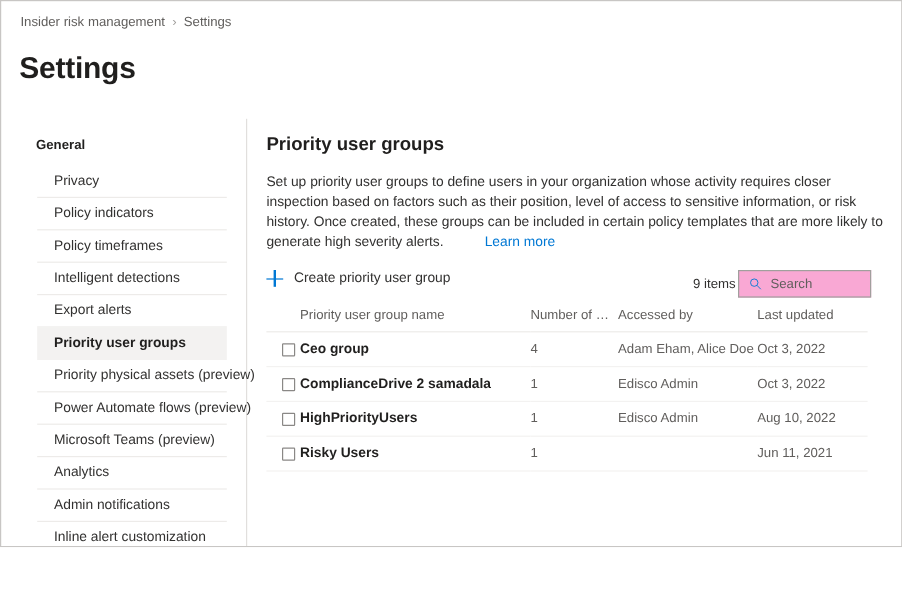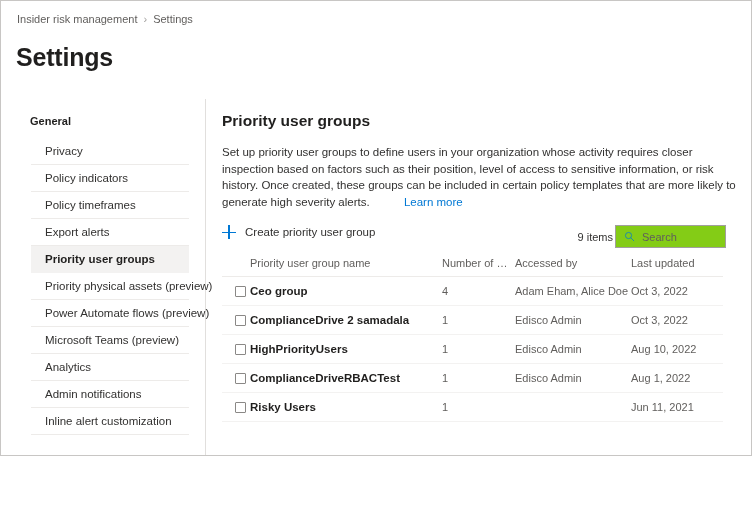--- a/index.html
+++ b/index.html
@@ -198,21 +198,21 @@
     white-space: nowrap;
   }
   .search-box {
     width: 111px;
     height: 23px;
     border: 1px solid #a19f9d;
     box-sizing: border-box;
     display: flex;
     align-items: center;
     padding-left: 8px;
-    background: #84cc16;
+    background: #f9a8d4;
     cursor: text;
   }
   .search-icon {
     width: 11px;
     height: 11px;
     margin-right: 7px;
     flex-shrink: 0;
     display: block;
   }
   .search-input {
@@ -301,20 +301,23 @@
     <div class="sidebar-heading">General</div>
     <ul class="nav-list">
       <li class="nav-item">
         <span class="nav-label">Privacy</span>
       </li>
       <li class="nav-item">
         <span class="nav-label">Policy indicators</span>
       </li>
       <li class="nav-item">
         <span class="nav-label">Policy timeframes</span>
+      </li>
+      <li class="nav-item">
+        <span class="nav-label">Intelligent detections</span>
       </li>
       <li class="nav-item">
         <span class="nav-label">Export alerts</span>
       </li>
       <li class="nav-item selected">
         <span class="nav-label">Priority user groups</span>
       </li>
       <li class="nav-item">
         <span class="nav-label">Priority physical assets (preview)</span>
       </li>
@@ -399,29 +402,20 @@
             </td>
           <td><span class="group-name">HighPriorityUsers</span></td>
           <td>1</td>
           <td>Edisco Admin</td>
           <td>Aug 10, 2022</td>
         </tr>
         <tr>
           <td>
               <span class="checkbox"></span>
             </td>
-          <td><span class="group-name">ComplianceDriveRBACTest</span></td>
-          <td>1</td>
-          <td>Edisco Admin</td>
-          <td>Aug 1, 2022</td>
-        </tr>
-        <tr>
-          <td>
-              <span class="checkbox"></span>
-            </td>
           <td><span class="group-name">Risky Users</span></td>
           <td>1</td>
           <td></td>
           <td>Jun 11, 2021</td>
         </tr>
       </tbody>
     </table>
   </div>
 
 </div>

